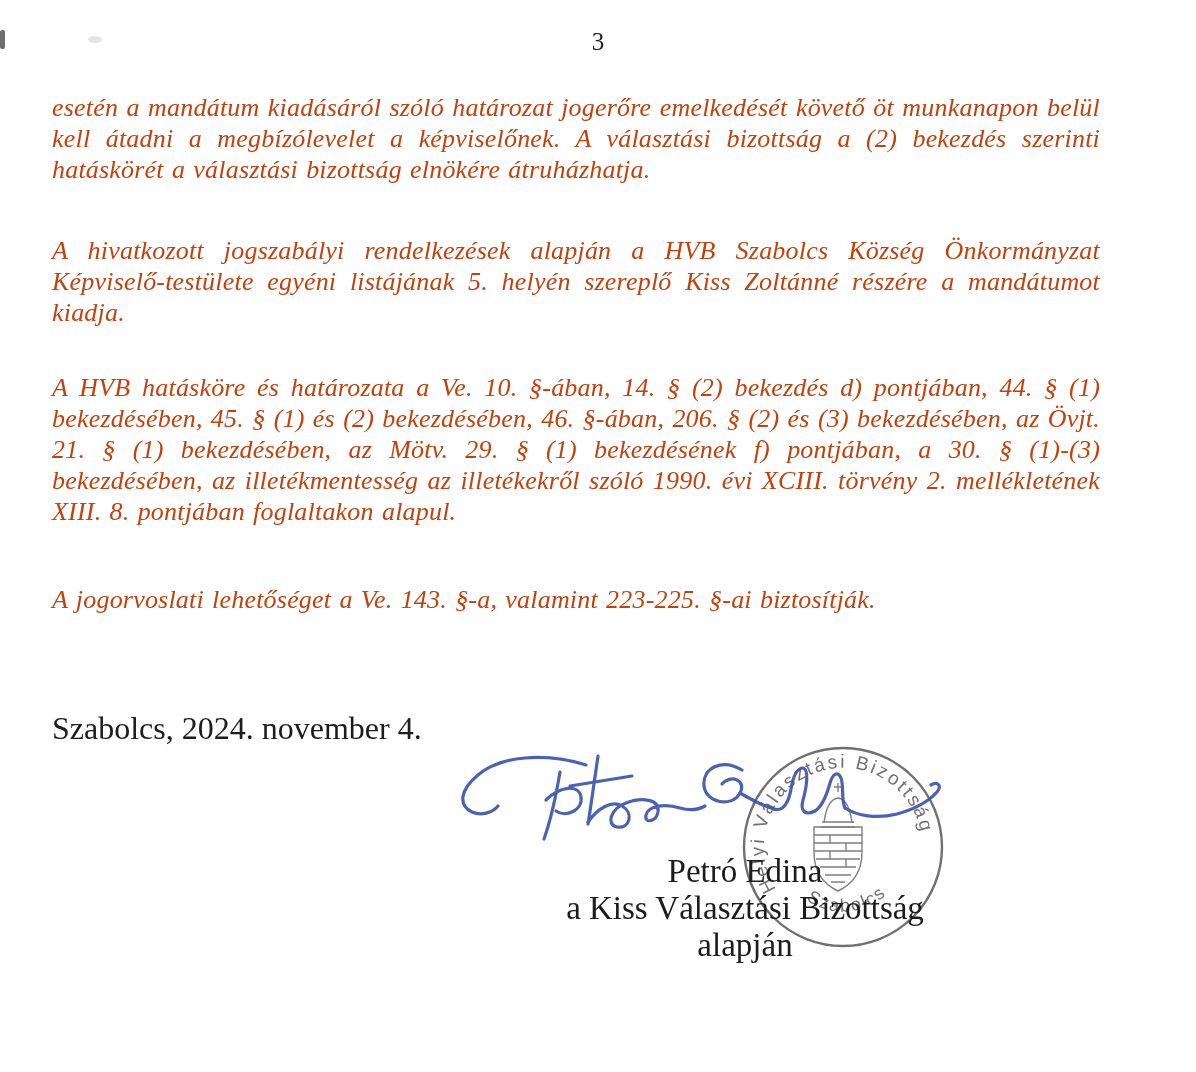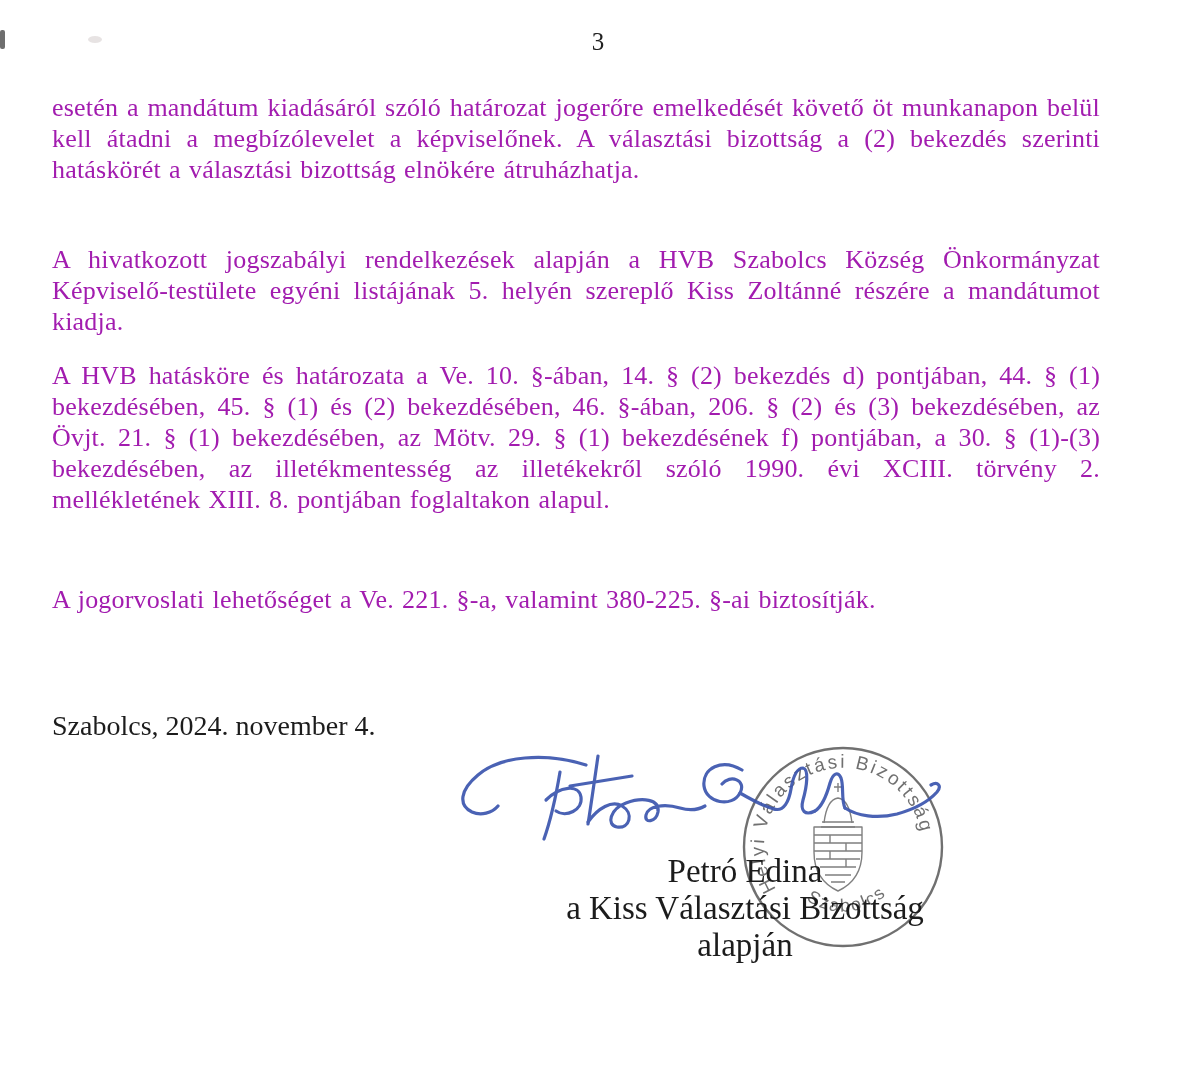--- a/index.html
+++ b/index.html
@@ -14,29 +14,30 @@
   .page { position: absolute; inset: 0; background: #fff; }
   .page-number {
     position: absolute; top: 28px; left: 0; width: 1196px;
     text-align: center; font-size: 25px; color: #222;
   }
   .para {
     position: absolute; left: 52px; width: 1048px;
     font-size: 26px; line-height: 31px;
     text-align: justify; text-justify: inter-word;
     letter-spacing: 0.2px; word-spacing: 1.5px;
-    color: #a21caf;
+    color: #c2410c;
+    font-style: italic;
   }
   #p1 { top: 92px; }
-  #p2 { top: 244px; }
-  #p3 { top: 360px; }
+  #p2 { top: 235px; }
+  #p3 { top: 372px; }
   #p4 { top: 584px; }
   .dateline {
     position: absolute; left: 52px; top: 710px;
-    font-size: 28px; color: #1c1c1c;
+    font-size: 32px; color: #1c1c1c;
   }
   .sig-block {
     position: absolute; left: 565px; top: 853px; width: 360px;
     text-align: center; font-size: 33px; line-height: 37px;
     color: #1c1c1c;
   }
   .sig-svg { position: absolute; left: 430px; top: 715px; width: 560px; height: 285px; }
   .stamp-text {
     font-family: "Liberation Sans", "DejaVu Sans", sans-serif;
     font-size: 19px; letter-spacing: 2.4px;
@@ -60,21 +61,21 @@
 <div class="page">
 
   <div class="scan-mark"></div>
   <div class="scan-smudge"></div>
 
   <div class="page-number">3</div>
 
   <p class="para" id="p1">esetén a mandátum kiadásáról szóló határozat jogerőre emelkedését követő öt munkanapon belül kell átadni a megbízólevelet a képviselőnek. A választási bizottság a (2) bekezdés szerinti hatáskörét a választási bizottság elnökére átruházhatja.</p>
   <p class="para" id="p2">A hivatkozott jogszabályi rendelkezések alapján a HVB Szabolcs Község Önkormányzat Képviselő-testülete egyéni listájának 5. helyén szereplő Kiss Zoltánné részére a mandátumot kiadja.</p>
   <p class="para" id="p3">A HVB hatásköre és határozata a Ve. 10. §-ában, 14. § (2) bekezdés d) pontjában, 44. § (1) bekezdésében, 45. § (1) és (2) bekezdésében, 46. §-ában, 206. § (2) és (3) bekezdésében, az Övjt. 21. § (1) bekezdésében, az Mötv. 29. § (1) bekezdésének f) pontjában, a 30. § (1)-(3) bekezdésében, az illetékmentesség az illetékekről szóló 1990. évi XCIII. törvény 2. mellékletének XIII. 8. pontjában foglaltakon alapul.</p>
-  <p class="para" id="p4">A jogorvoslati lehetőséget a Ve.  221. §-a, valamint 380-225. §-ai biztosítják.</p>
+  <p class="para" id="p4">A jogorvoslati lehetőséget a Ve.  143. §-a, valamint 223-225. §-ai biztosítják.</p>
 
   <div class="dateline">Szabolcs, 2024. november 4.</div>
 
   <svg class="sig-svg" viewBox="430 715 560 285" aria-hidden="true">
 
     <g opacity="0.85">
       <g fill="none" stroke-width="2.4" stroke-linecap="round" stroke="#585858">
         <circle cx="843" cy="847" r="99"></circle>
       </g>
 

